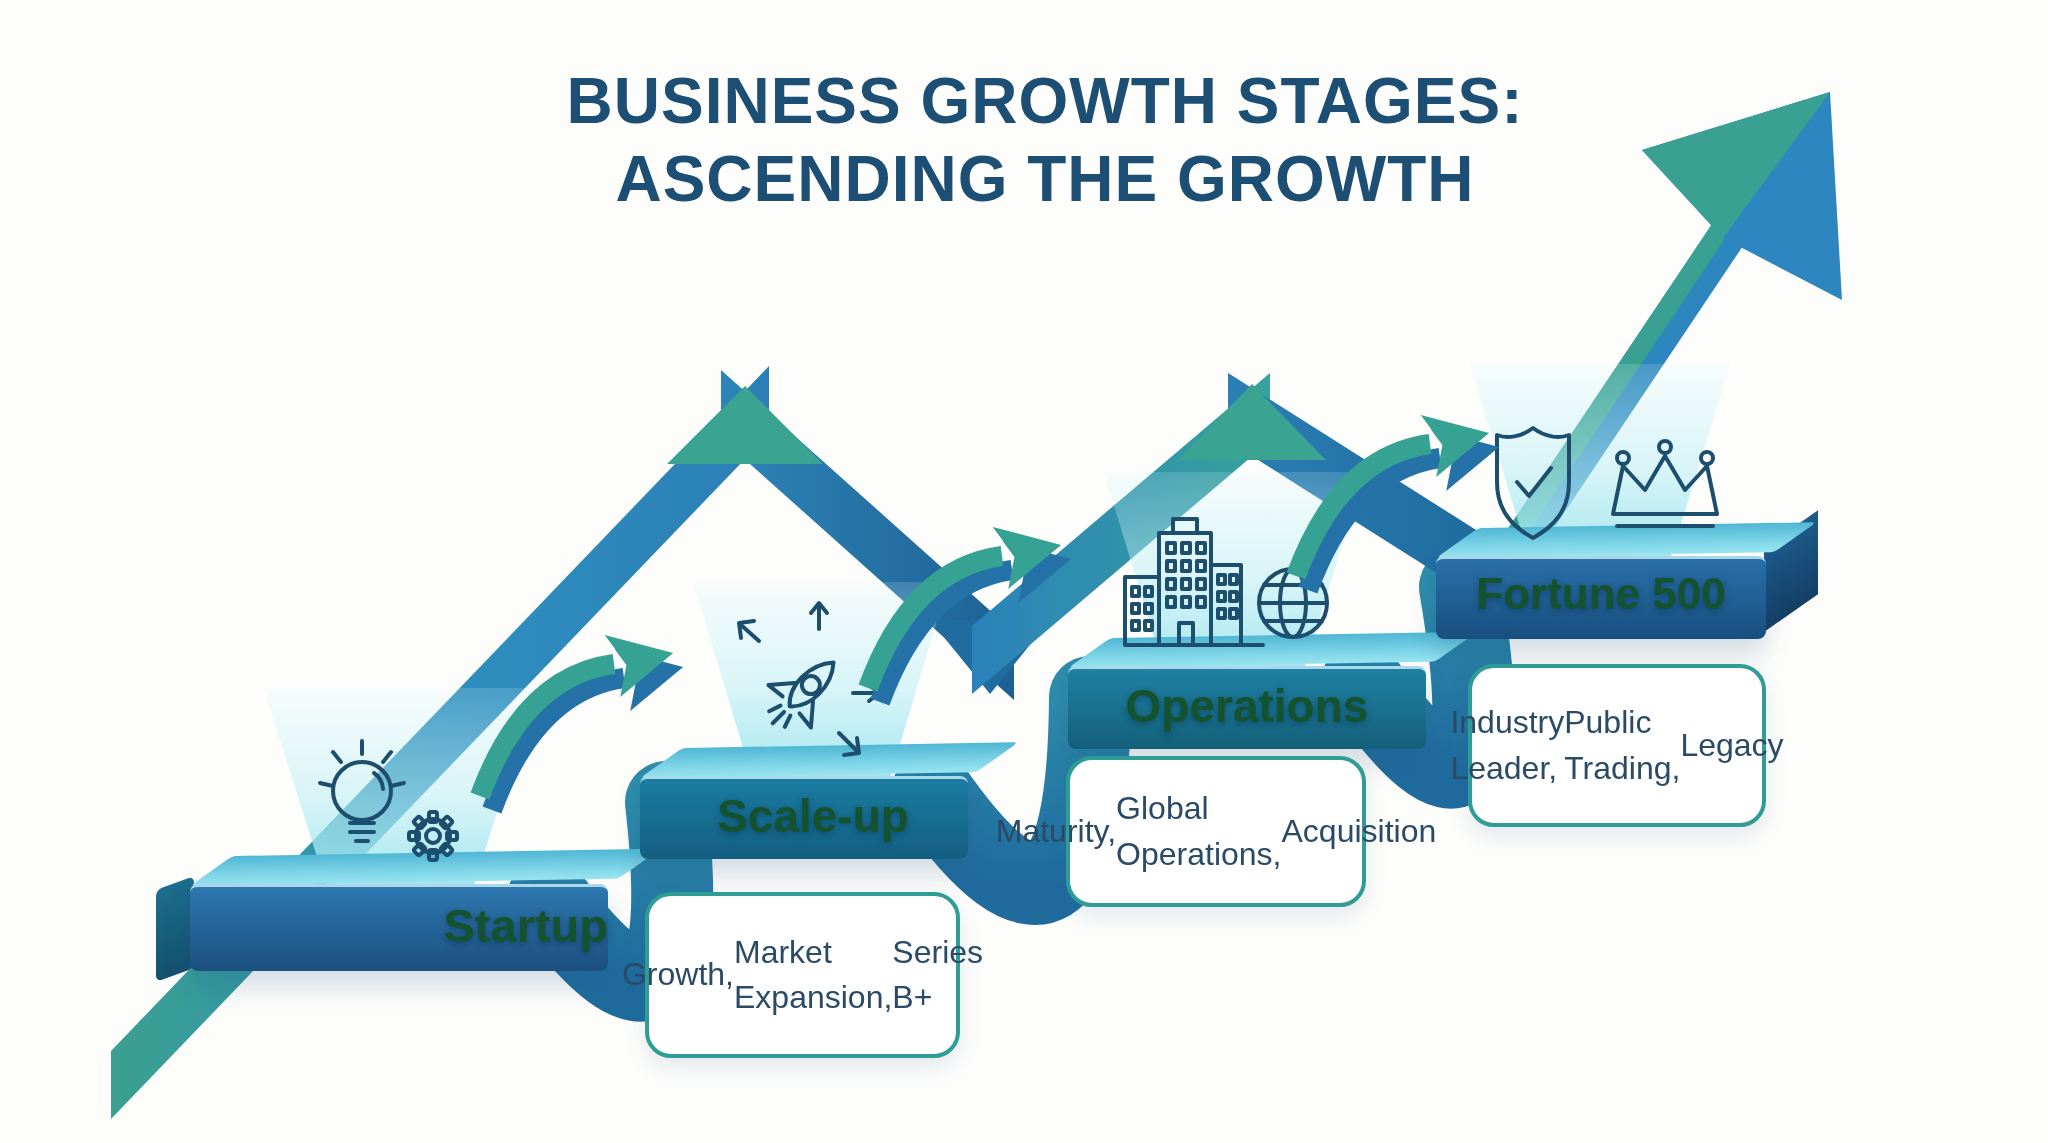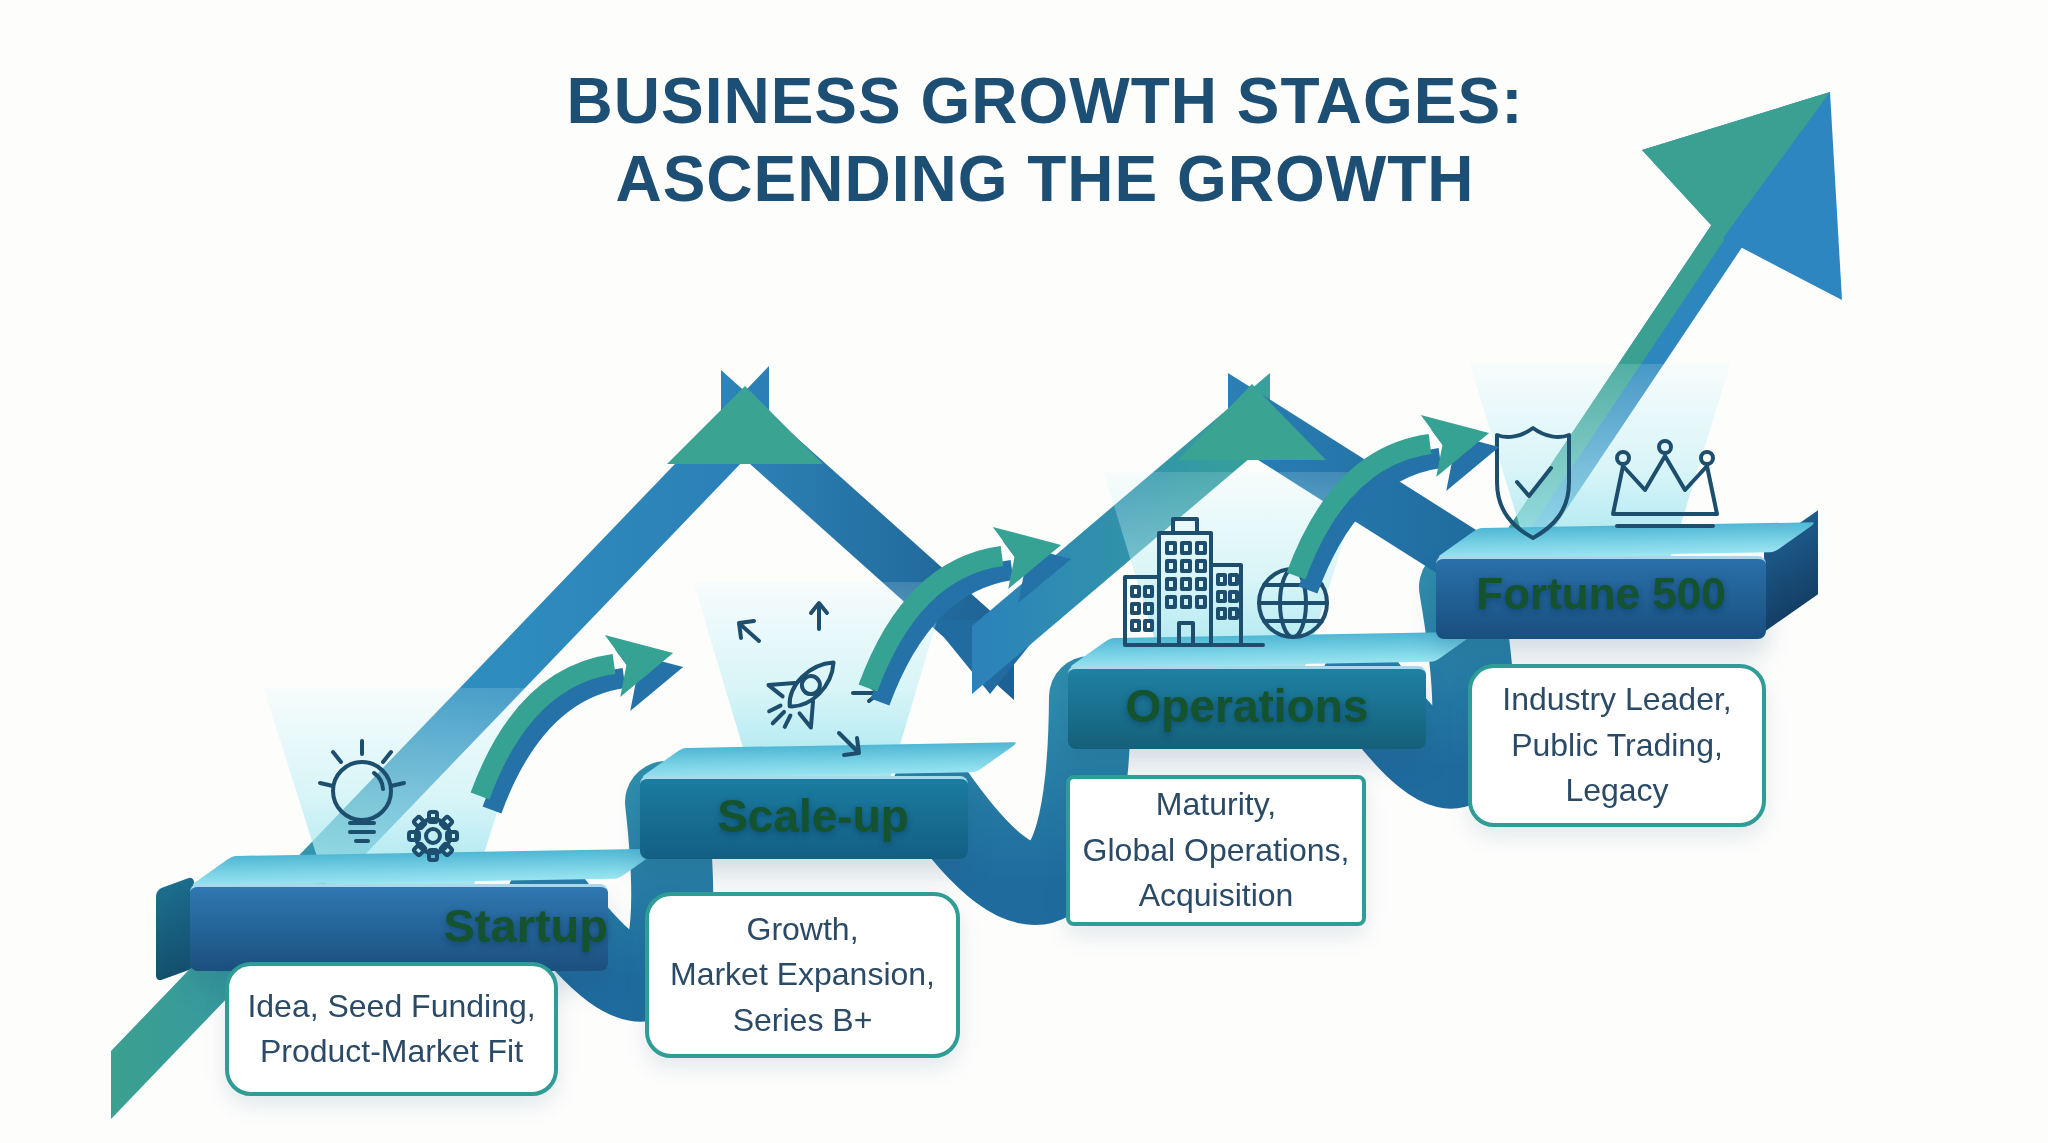--- a/index.html
+++ b/index.html
@@ -26,21 +26,21 @@
   .pfront.c3{background:linear-gradient(180deg,#1f81a3,#14607a);}
   .pfront.c4{background:linear-gradient(180deg,#2a70a9,#184f7f);}
   .pside{background:linear-gradient(180deg,#1d5c8c,#143f66);transform:skewY(-35deg);transform-origin:top left;}
   .pbevel{background:linear-gradient(180deg,#1c6e8e,#14506e);transform:skewY(-20deg);transform-origin:top right;border-radius:6px;}
   .plabel{color:#14532d;font-weight:700;text-align:center;
           text-shadow:0 2px 6px rgba(0,40,80,0.45);}
 
   
   .dbox{background:#ffffff;border:4px solid #2f9c96;border-radius:26px;
         box-shadow:0 10px 22px rgba(40,90,120,0.12);
-        display:flex;flex-direction:column;justify-content:center;align-items:center;
+        display:flex;flex-direction:row;justify-content:center;align-items:center;
         color:#2a4a66;font-size:32px;font-weight:500;line-height:1.42;}
 
   .icon-stroke{stroke:#1d4e6e;fill:none;stroke-width:4;stroke-linecap:round;stroke-linejoin:round;}
 </style>
 </head>
 <body>
 
 <div class="canvas">
 
   <svg class="abs" style="left:0;top:0;" width="2048" height="1143" viewBox="0 0 2048 1143">
@@ -229,32 +229,28 @@
       <polygon points="0,-30 62,4 0,34 14,4" fill="#36a294" transform="translate(1000,556) rotate(-14)"></polygon>
     </g>
     <g>
       <path d="M 1308 590 Q 1352 470 1440 458" stroke="#2472a8" stroke-width="20" fill="none"></path>
       <polygon points="0,-30 62,4 0,34 14,4" fill="#2472a8" transform="translate(1438,458) rotate(-14)"></polygon>
       <path d="M 1296 576 Q 1340 456 1430 444" stroke="#36a294" stroke-width="20" fill="none"></path>
       <polygon points="0,-30 62,4 0,34 14,4" fill="#36a294" transform="translate(1428,444) rotate(-14)"></polygon>
     </g>
   </svg>
 
-  <div class="abs dbox" style="left:225px;top:962px;width:325px;height:126px;">
-    <div>Idea, Seed Funding,</div>
-    <div>Product-Market Fit</div>
-  </div>
 
   <div class="abs dbox" style="left:645px;top:892px;width:307px;height:158px;">
     <div>Growth,</div>
     <div>Market Expansion,</div>
     <div>Series B+</div>
   </div>
 
-  <div class="abs dbox" style="left:1066px;top:775px;width:292px;height:143px;border-radius:8px;">
+  <div class="abs dbox" style="left:1066px;top:756px;width:292px;height:143px;">
     <div>Maturity,</div>
     <div>Global Operations,</div>
     <div>Acquisition</div>
   </div>
 
   <div class="abs dbox" style="left:1468px;top:664px;width:290px;height:155px;">
     <div>Industry Leader,</div>
     <div>Public Trading,</div>
     <div>Legacy</div>
   </div>

